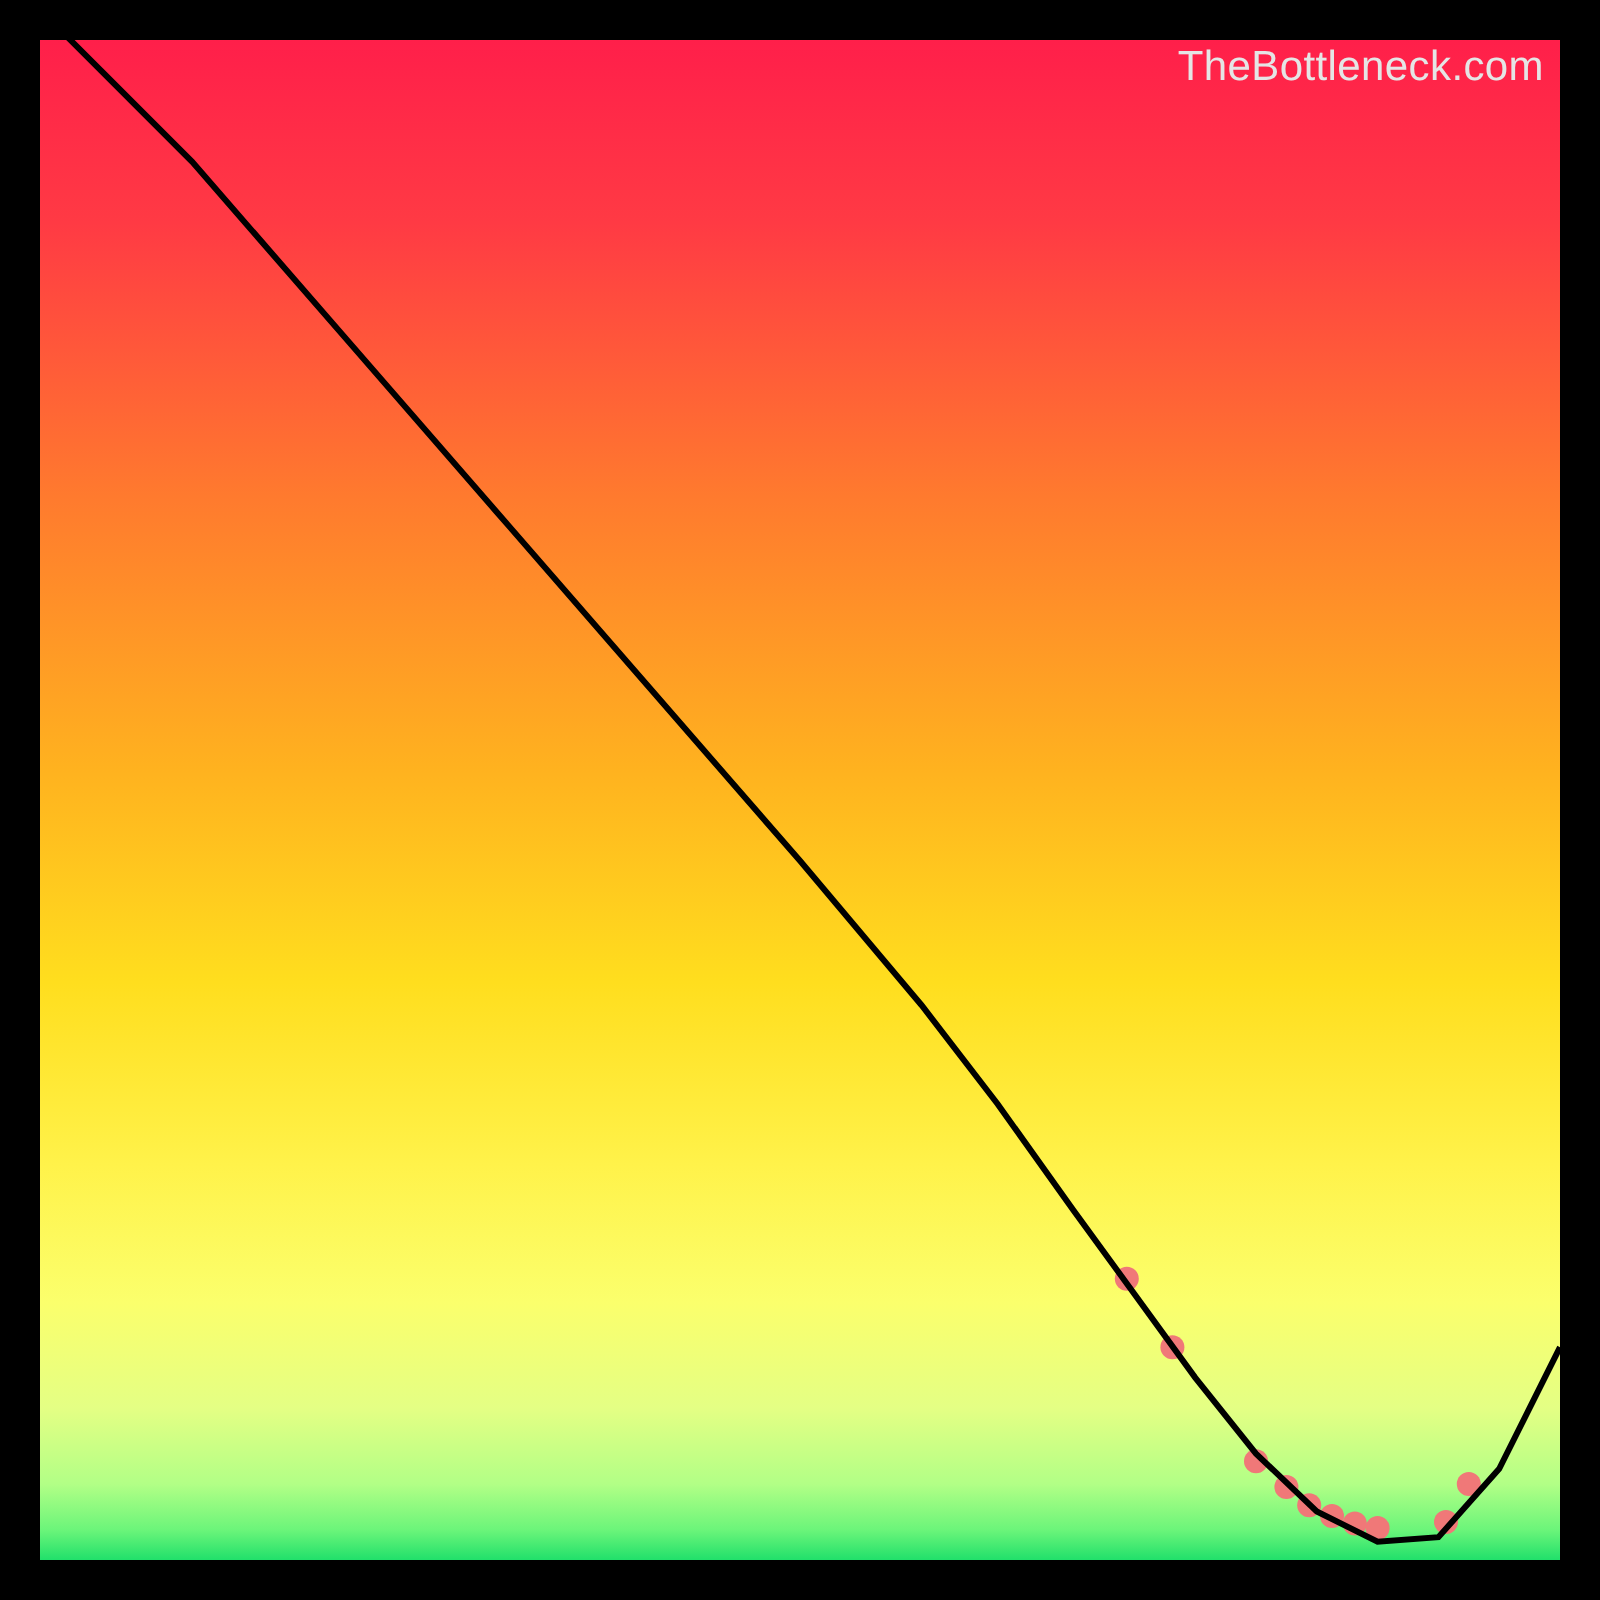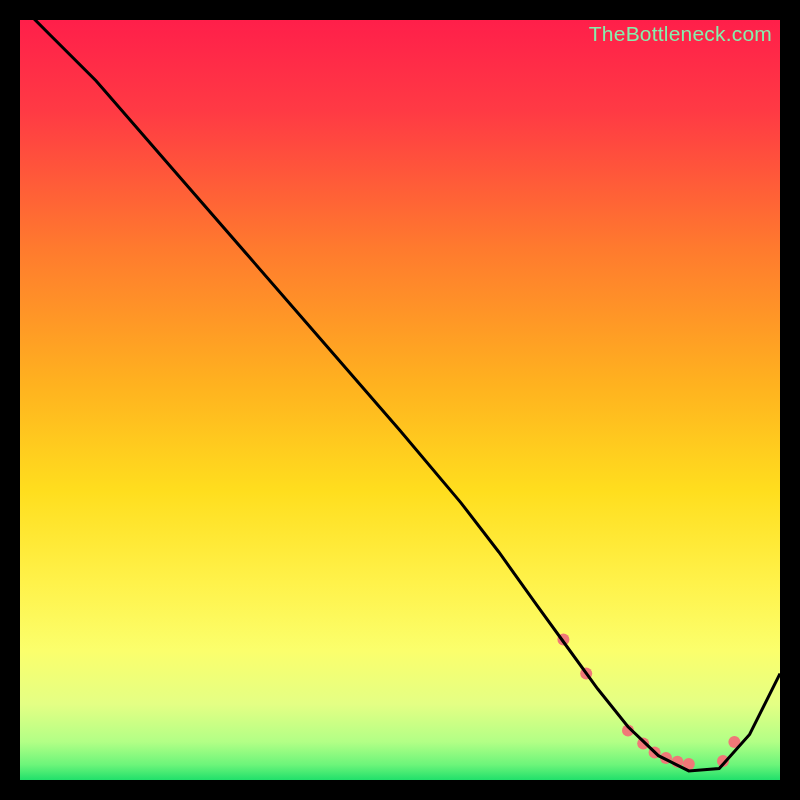--- a/index.html
+++ b/index.html
@@ -23,21 +23,21 @@
     position: absolute;
     left: 0;
     top: 0;
     width: 760px;
     height: 760px;
   }
   .watermark {
     position: absolute;
     top: 2px;
     right: 8px;
-    color: #86efac;
+    color: #e5e5e5;
     font-size: 21px;
     font-weight: 500;
     letter-spacing: 0.2px;
     pointer-events: none;
     user-select: none;
   }
   svg {
     display: block;
   }
 </style>

